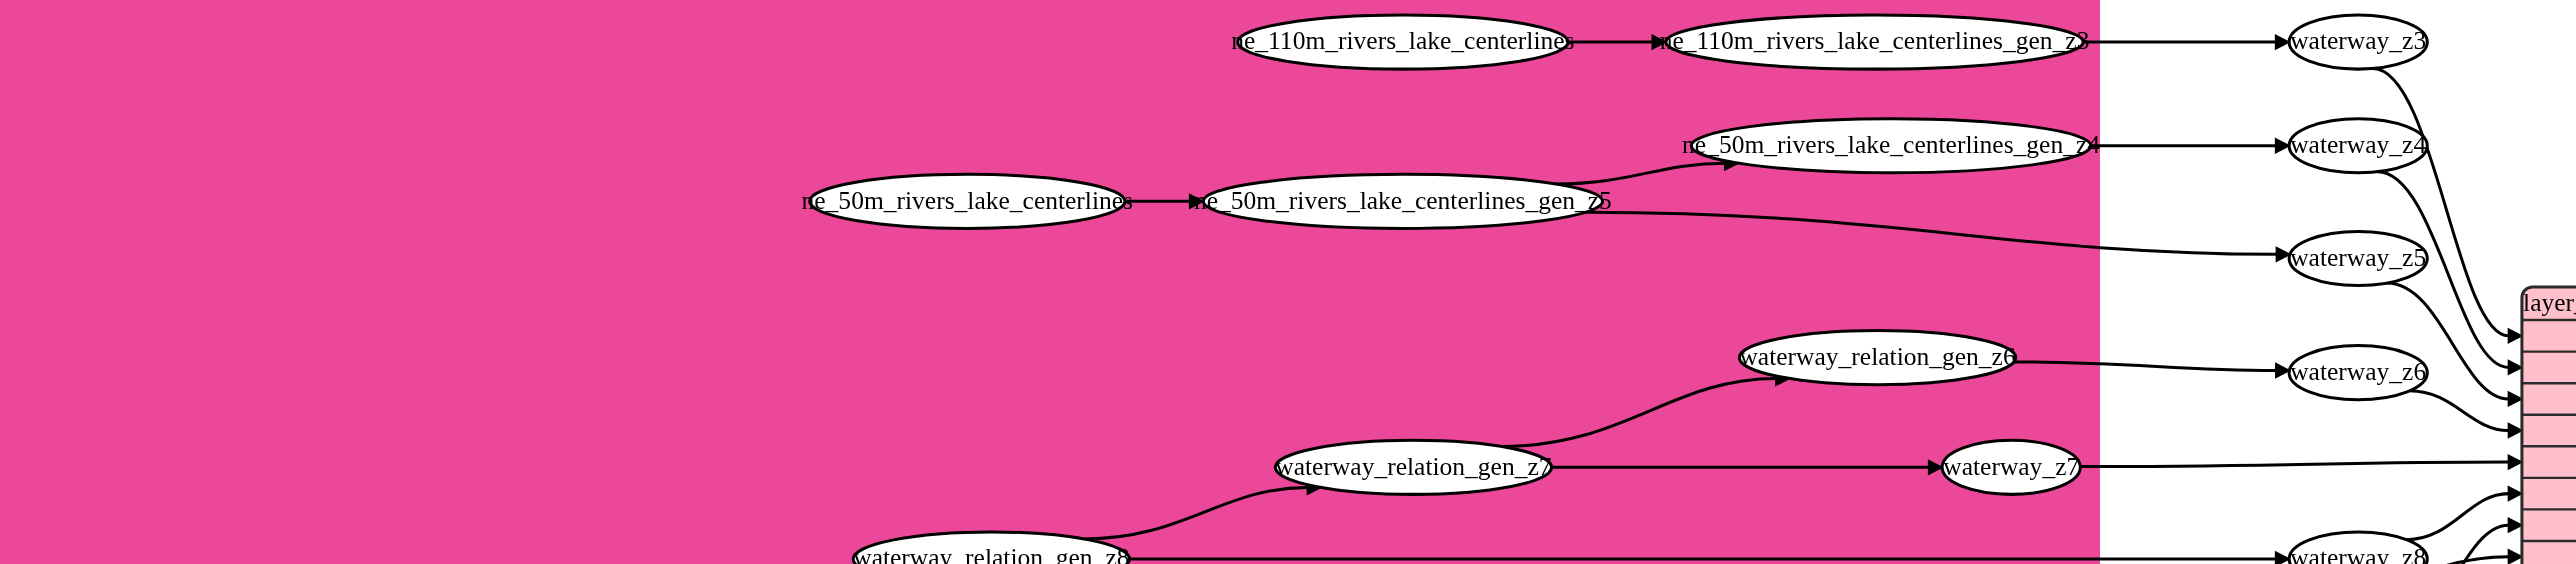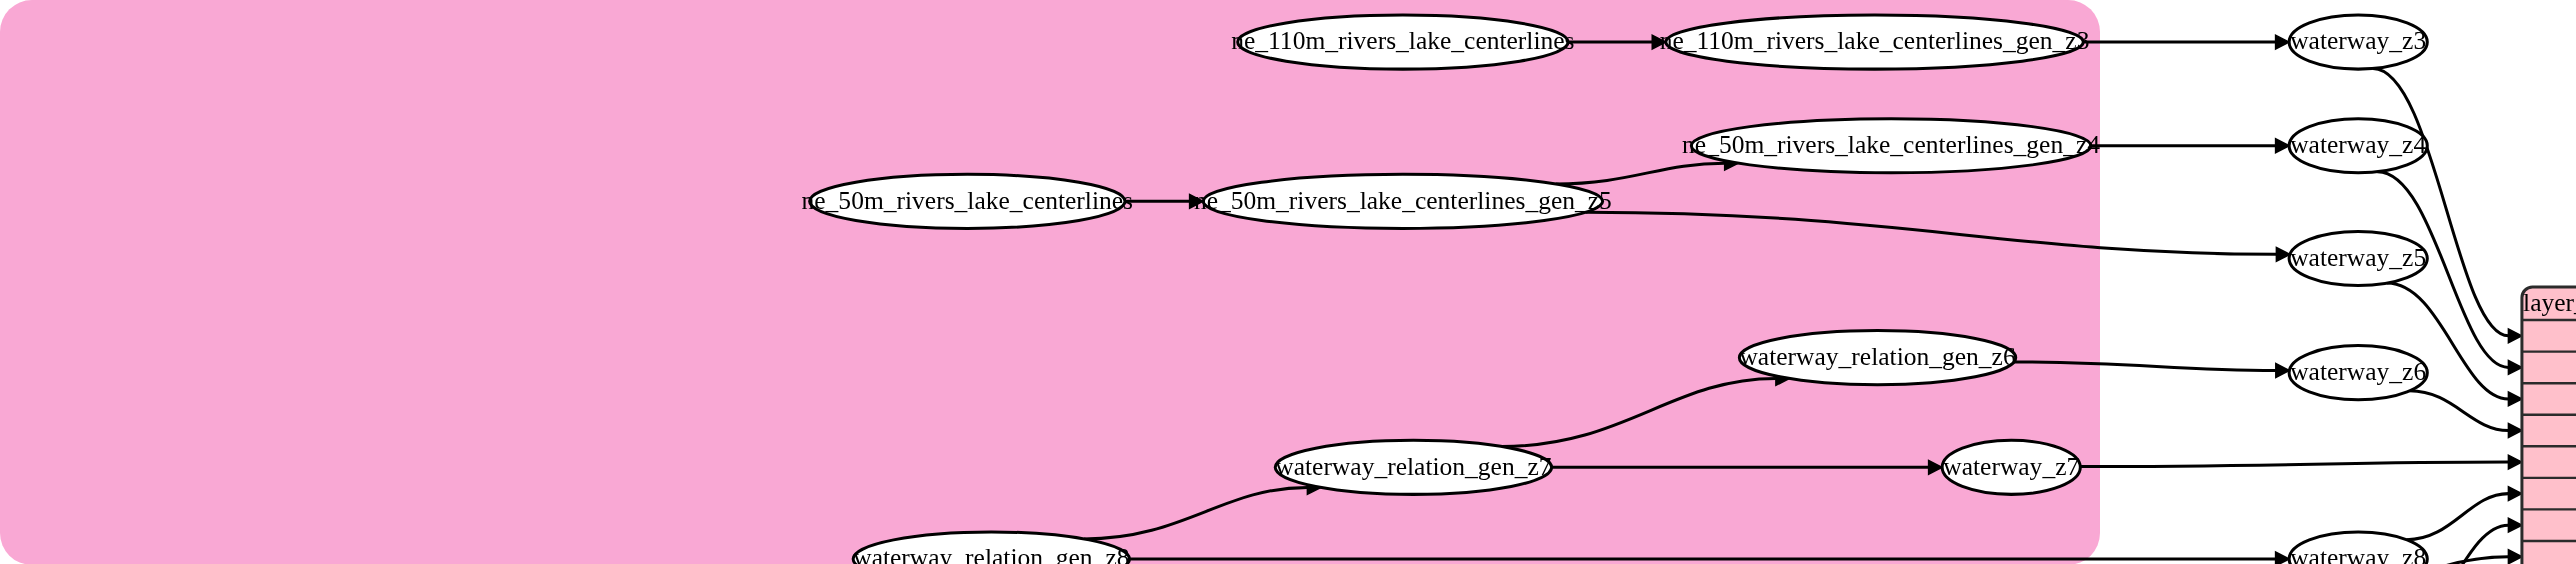--- a/index.html
+++ b/index.html
@@ -10,22 +10,21 @@
   body {
     width: 2576px;
     height: 565px;
     font-family: "Liberation Serif", "DejaVu Serif", serif;
     overflow: hidden;
   }
   #graph-root {
     position: relative;
     width: 2100px;
     height: 565px;
-    background: #f9a8d4;
-    border-radius: 32px;
+    background: #ec4899;
   }
   svg#graph-canvas {
     position: absolute;
     left: 0;
     top: 0;
     width: 2576px;
     height: 565px;
     display: block;
   }
   .node-ellipse {

